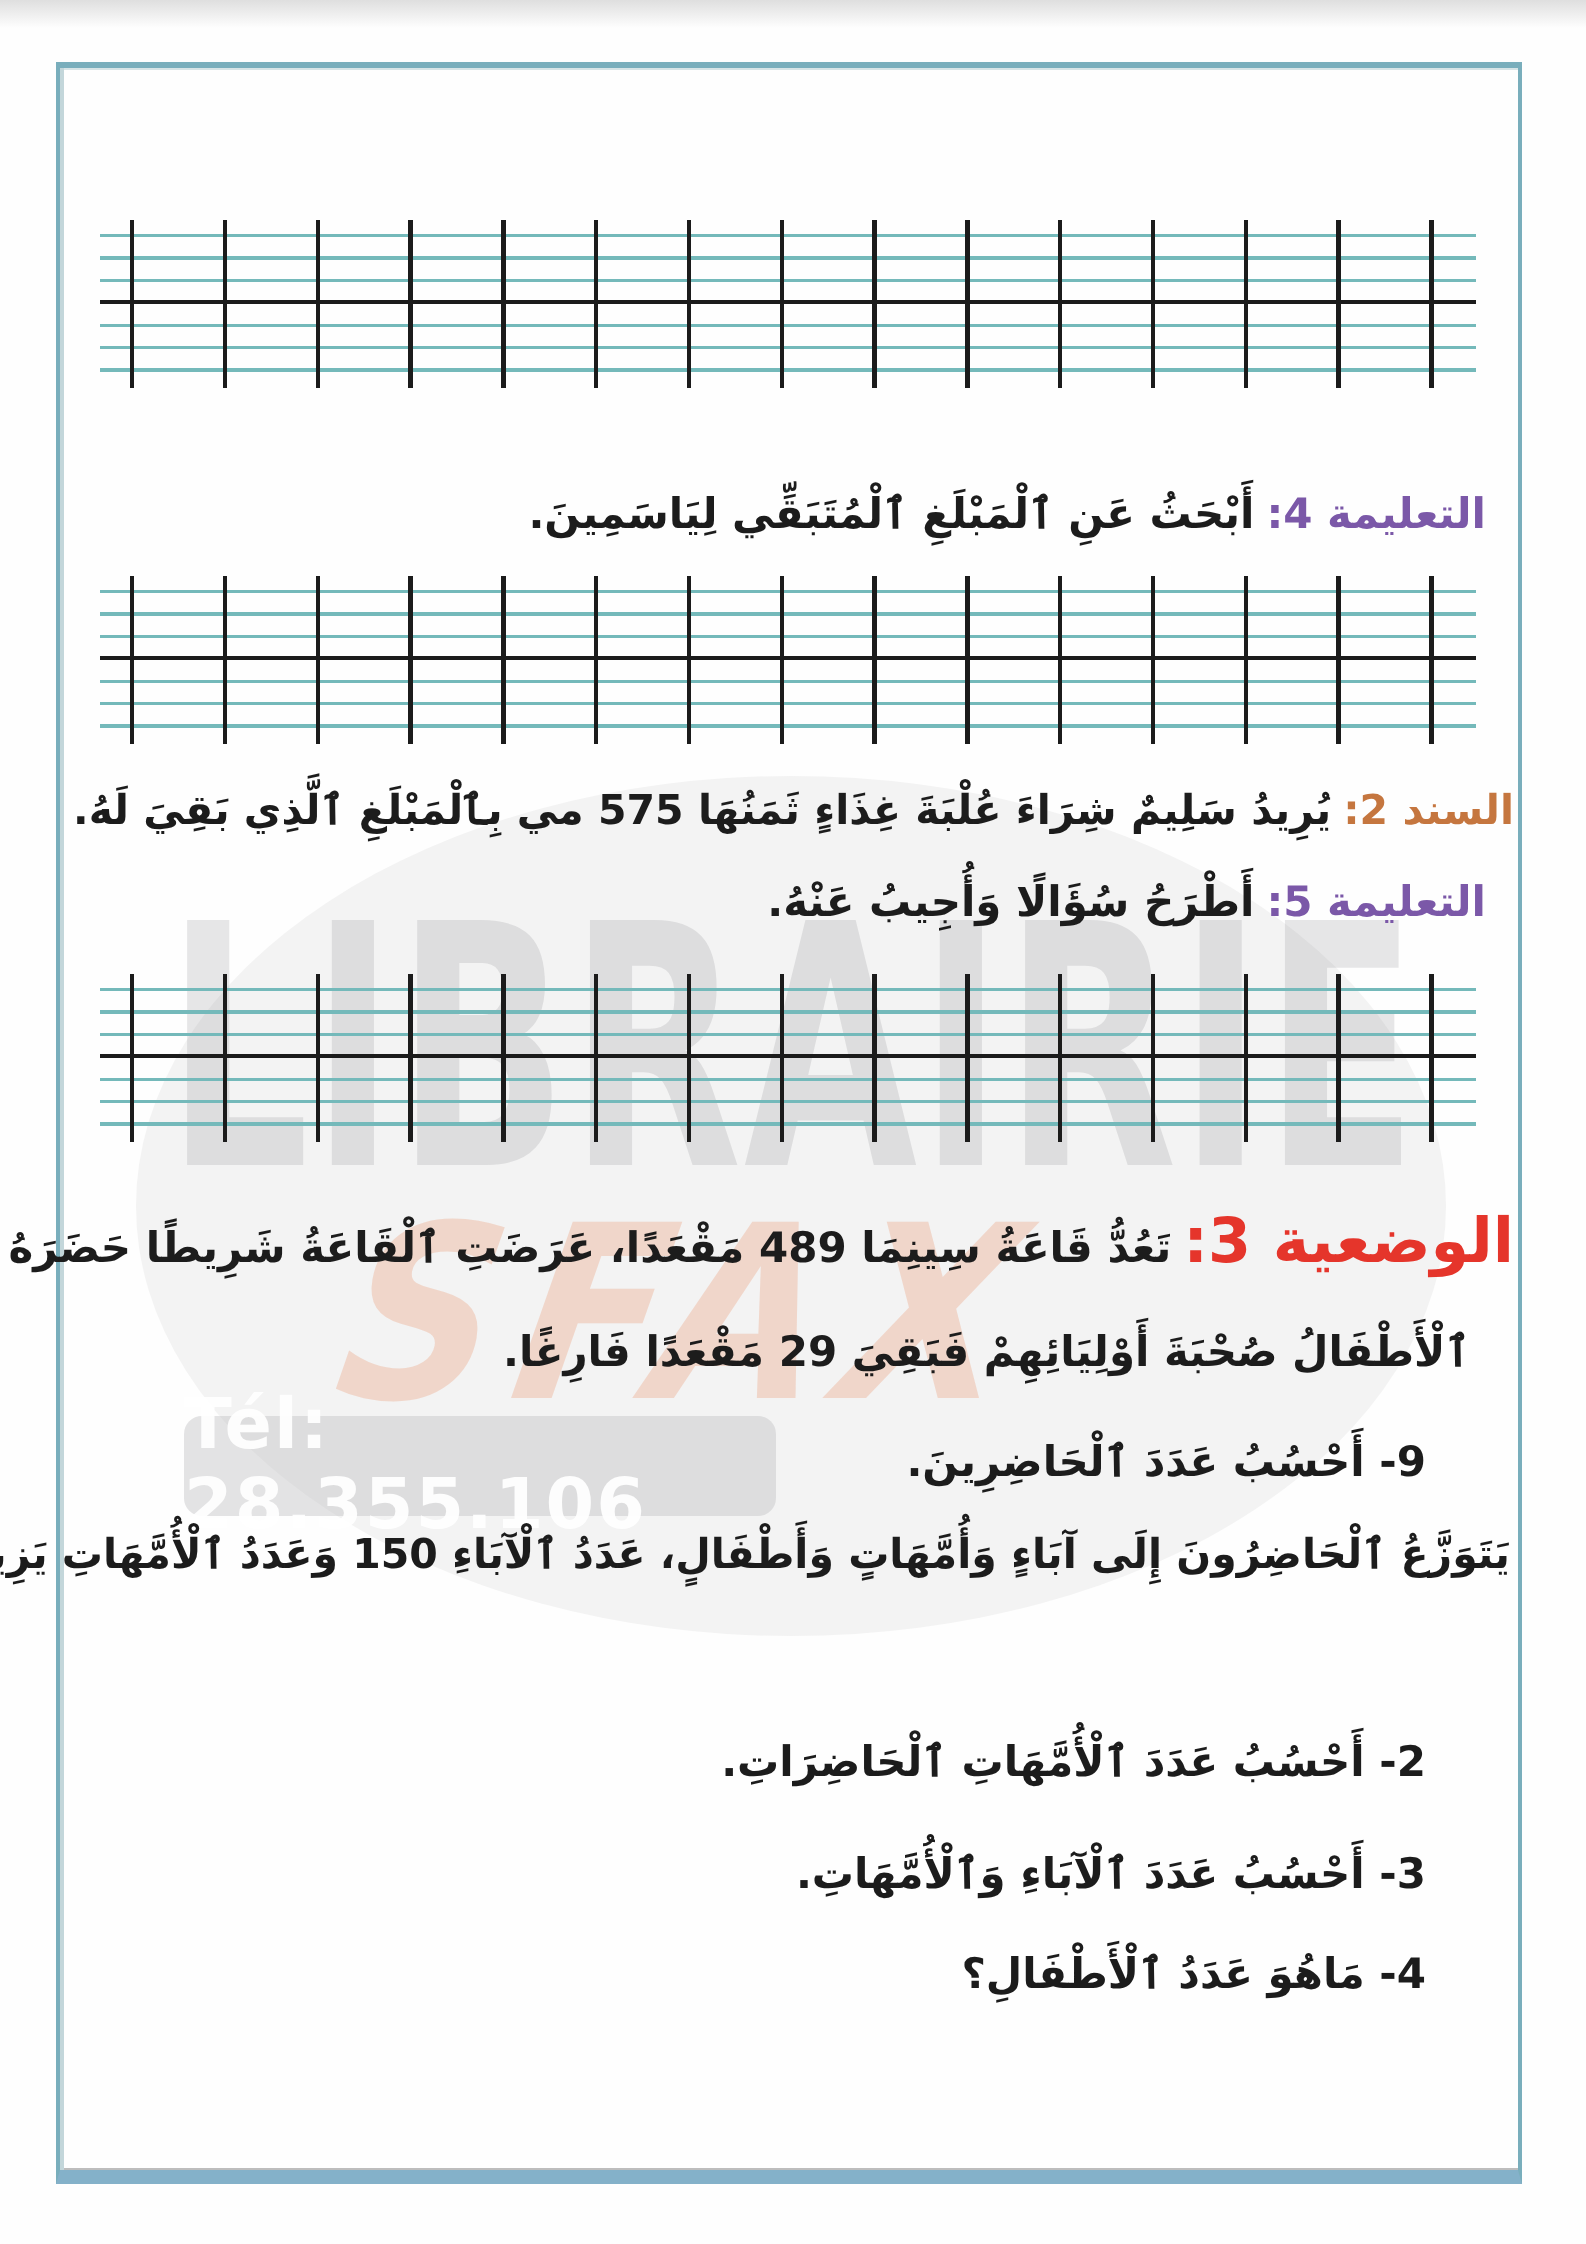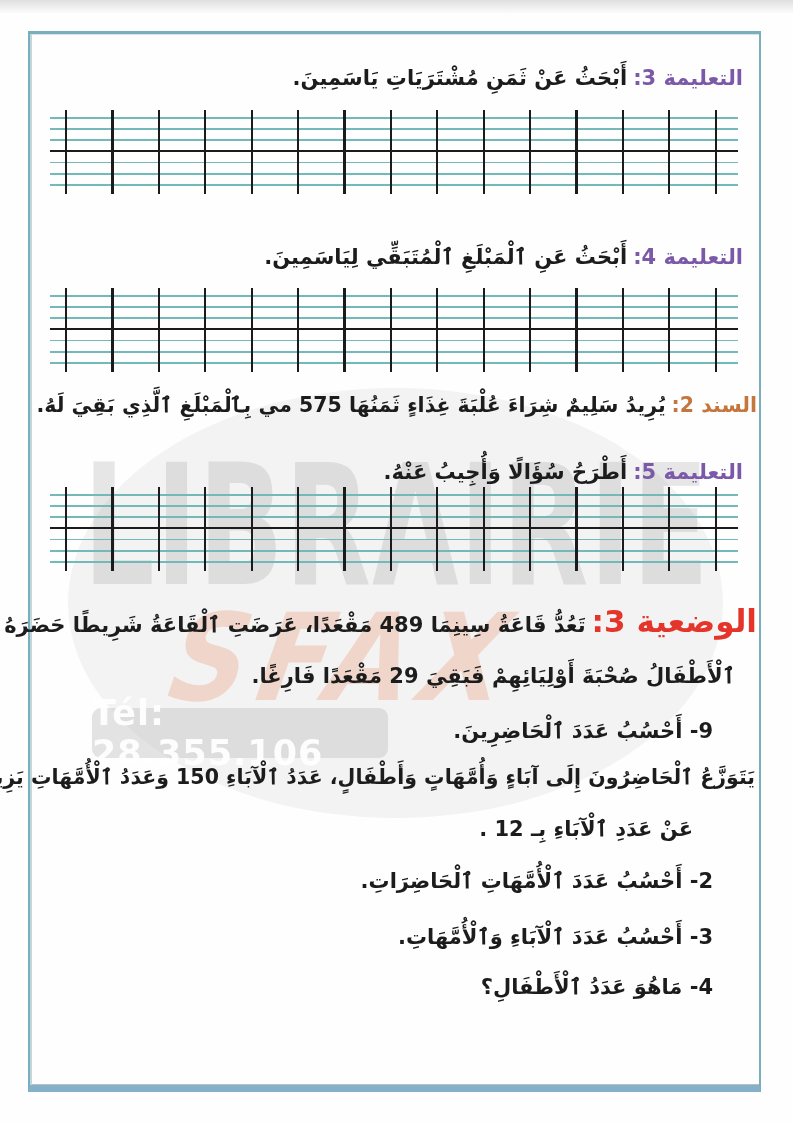--- a/index.html
+++ b/index.html
@@ -89,23 +89,20 @@
     <div class="wm-circle"></div>
     <div class="wm-name">LIBRAIRIE</div>
     <div class="wm-city">SFAX</div>
     <div class="wm-phone-band">
       <span class="wm-phone">Tél: 28.355.106</span>
     </div>
   </div>
 
   <div class="content">
 
-    <div class="tline" style="top:58px;right:50px;">
-      <span class="lab purple">التعليمة 3:</span><span>أَبْحَثُ عَنْ ثَمَنِ مُشْتَرَيَاتِ يَاسَمِينَ.</span>
-    </div>
 
     <div class="wgrid" style="top:110px;">
       <div class="wg-h"></div>
       <div class="wg-mid"></div>
       <div class="wg-v"></div>
     </div>
 
     <div class="tline" style="top:237px;right:50px;">
       <span class="lab purple">التعليمة 4:</span><span>أَبْحَثُ عَنِ ٱلْمَبْلَغِ ٱلْمُتَبَقِّي لِيَاسَمِينَ.</span>
     </div>
@@ -113,21 +110,21 @@
     <div class="wgrid" style="top:288px;">
       <div class="wg-h"></div>
       <div class="wg-mid"></div>
       <div class="wg-v"></div>
     </div>
 
     <div class="tline small" style="top:385px;right:36px;">
       <span class="lab orange">السند 2:</span><span>يُرِيدُ سَلِيمٌ شِرَاءَ عُلْبَةَ غِذَاءٍ ثَمَنُهَا 575 مي بِٱلْمَبْلَغِ ٱلَّذِي بَقِيَ لَهُ.</span>
     </div>
 
-    <div class="tline" style="top:452px;right:50px;">
+    <div class="tline" style="top:431px;right:50px;">
       <span class="lab purple">التعليمة 5:</span><span>أَطْرَحُ سُؤَالًا وَأُجِيبُ عَنْهُ.</span>
     </div>
 
     <div class="wgrid" style="top:487px;">
       <div class="wg-h"></div>
       <div class="wg-mid"></div>
       <div class="wg-v"></div>
     </div>
 
     <div class="tline" style="top:601px;right:36px;">
@@ -139,23 +136,20 @@
     </div>
 
     <div class="tline" style="top:711px;right:80px;">
       <span>9- أَحْسُبُ عَدَدَ ٱلْحَاضِرِينَ.</span>
     </div>
 
     <div class="tline small" style="top:757px;right:38px;">
       <span>يَتَوَزَّعُ ٱلْحَاضِرُونَ إِلَى آبَاءٍ وَأُمَّهَاتٍ وَأَطْفَالٍ، عَدَدُ ٱلْآبَاءِ 150 وَعَدَدُ ٱلْأُمَّهَاتِ يَزِيدُ</span>
     </div>
 
-    <div class="tline" style="top:809px;right:100px;">
-      <span>عَنْ عَدَدِ ٱلْآبَاءِ بِـ 12 .</span>
-    </div>
 
     <div class="tline" style="top:861px;right:80px;margin-left:16px;">
       <span>2- أَحْسُبُ عَدَدَ ٱلْأُمَّهَاتِ ٱلْحَاضِرَاتِ.</span>
     </div>
 
     <div class="tline" style="top:917px;right:80px;">
       <span>3- أَحْسُبُ عَدَدَ ٱلْآبَاءِ وَٱلْأُمَّهَاتِ.</span>
     </div>
 
     <div class="tline" style="top:967px;right:80px;">

